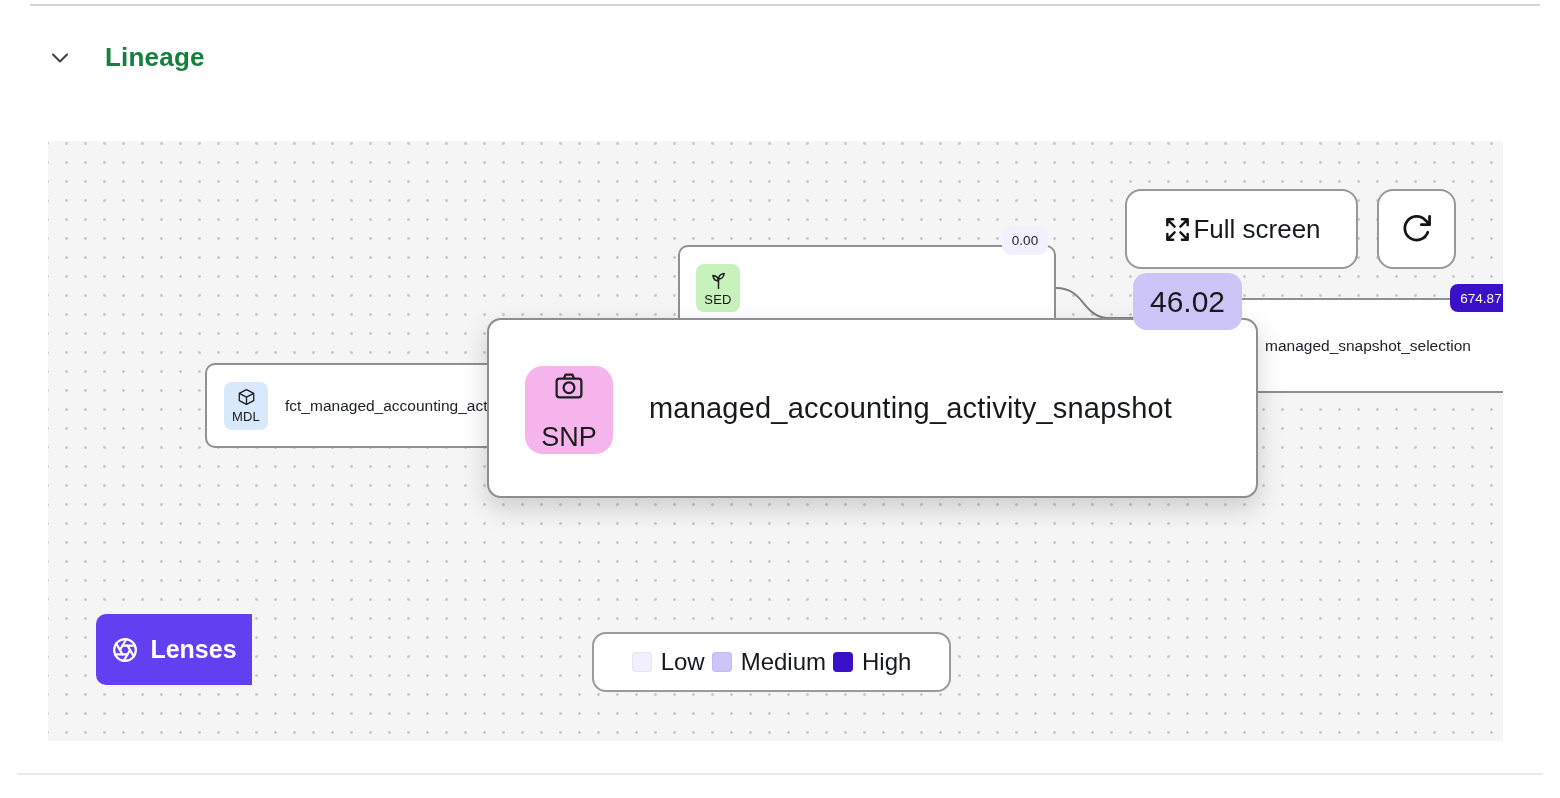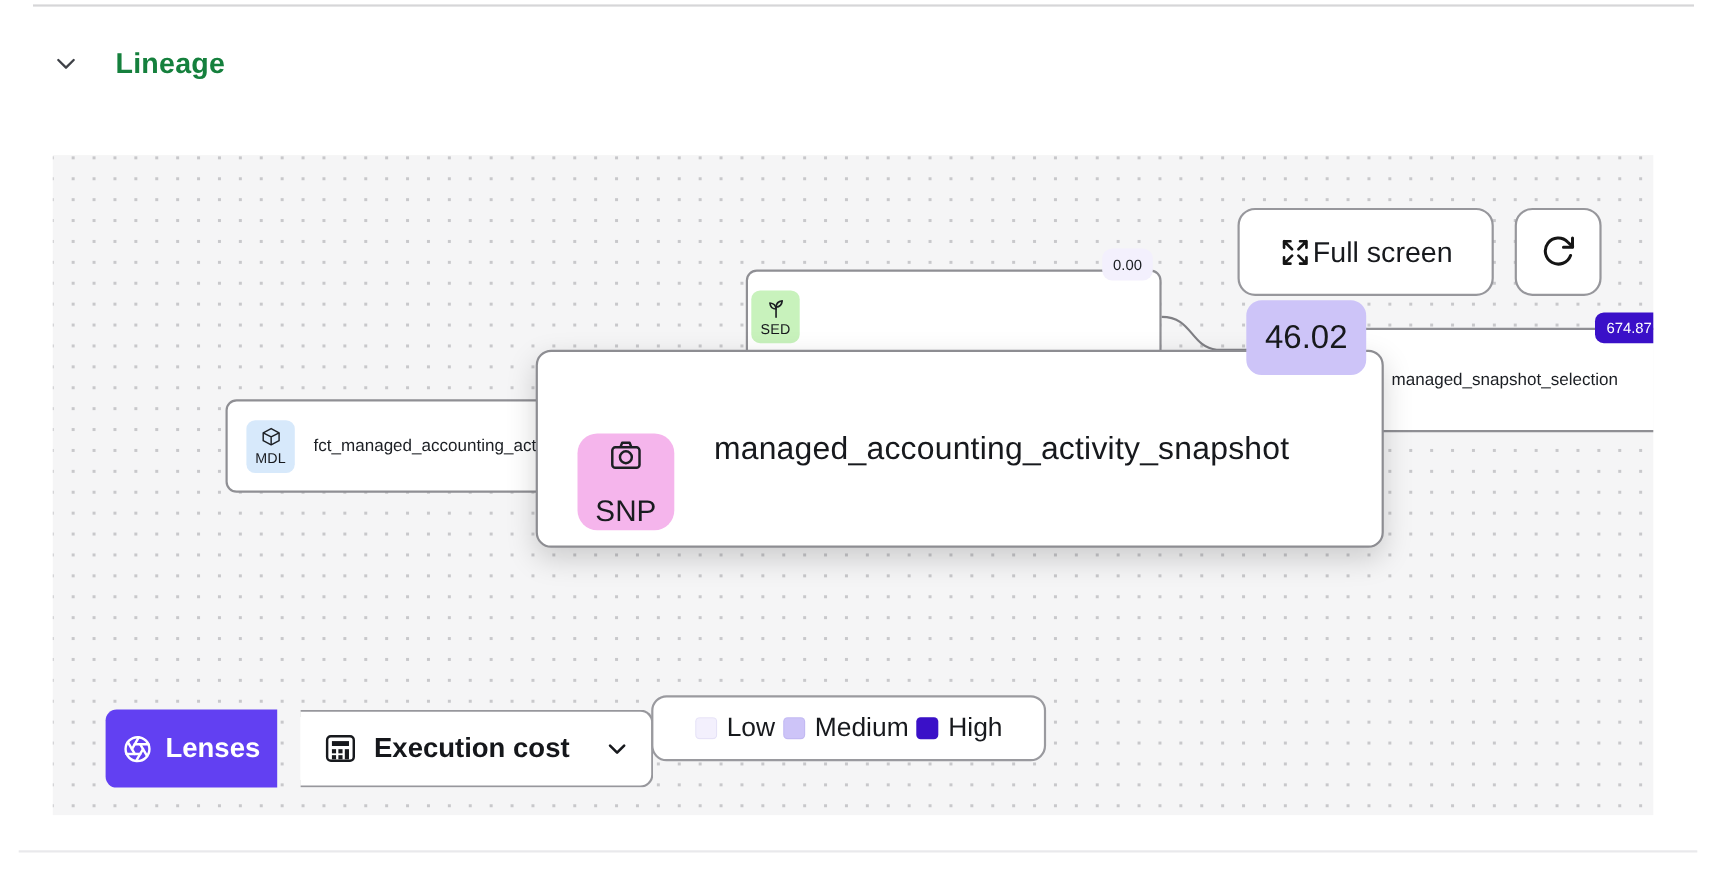--- a/index.html
+++ b/index.html
@@ -17,53 +17,53 @@
   
   .canvas { position:absolute; left:48px; top:141px; width:1455px; height:600px;
     background-color:#f5f5f6;
     background-image:radial-gradient(circle, #c8c8cb 1.3px, transparent 1.5px);
     background-size:19px 19px; background-position:9px 12px;
     overflow:hidden; }
 
   .edges { position:absolute; left:0; top:0; width:1455px; height:600px; z-index:1; pointer-events:none; }
 
   .node { position:absolute; background:#fff; border:2px solid #8f8f94; display:flex; align-items:center; z-index:10; cursor:pointer; }
-  .node-seed { left:630px; top:104px; width:378px; height:86px; border-radius:10px; padding-left:3px; gap:17px; }
+  .node-seed { left:630px; top:104px; width:378px; height:86px; border-radius:10px; padding-left:16px; gap:17px; }
   .node-model { left:157px; top:222px; width:380px; height:85px; border-radius:10px; padding-left:17px; gap:17px; }
   .node-selection { left:1090px; top:157px; width:380px; height:95px; border-radius:12px; padding-left:125px; }
   .node-label { font-size:15.5px; color:#1c1f24; white-space:nowrap; overflow:hidden; }
 
   .type-badge { width:44px; height:48px; border-radius:8px; display:flex; flex-direction:column;
     align-items:center; justify-content:center; gap:1px; flex:none; }
   .type-badge .tb-text { font-size:13px; color:#17191d; letter-spacing:.2px; }
 
   .cost-pill-small { position:absolute; height:29px; border-radius:9px; display:flex; align-items:center; justify-content:center;
     font-size:13.5px; color:#1b1e22; z-index:30; }
   .pill-zero { left:954px; top:85px; width:46px; }
   .pill-674 { left:1402px; top:143px; width:62px; color:#ffffff; height:28px; border-radius:8px; }
 
   .hover-card { position:absolute; left:439px; top:177px; width:771px; height:180px; background:#fff;
     border:2px solid #8d8d92; border-radius:14px; box-shadow:0 10px 26px rgba(0,0,0,.17);
     display:flex; align-items:center; z-index:40; cursor:pointer; }
   .hover-badge { position:absolute; left:36px; top:46px; width:88px; height:88px; border-radius:18px;
-    display:flex; flex-direction:column; align-items:center; justify-content:center; gap:18px;margin-top:28px; }
+    display:flex; flex-direction:column; align-items:center; justify-content:center; gap:18px; }
   .hover-badge .tb-text { font-size:27px; color:#1a1c20; }
   .hover-title { margin-left:160px; font-size:29px; color:#17191d; letter-spacing:.2px; white-space:nowrap; }
 
-  .pill-46 { position:absolute; left:1085px; top:132px; width:109px; height:68px; border-radius:14px;
+  .pill-46 { position:absolute; left:1085px; top:132px; width:109px; height:57px; border-radius:14px;
     display:flex; align-items:center; justify-content:center; font-size:30px; color:#17191c; z-index:50; }
 
   .canvas-btn { position:absolute; background:#fff; border:2px solid #97979c; border-radius:16px;
     display:flex; align-items:center; justify-content:center; z-index:60; cursor:pointer; }
   .btn-fullscreen { left:1077px; top:48px; width:233px; height:80px; }
   .btn-fullscreen .fs-label { font-size:26px; font-weight:500; color:#17191d; }
   .btn-refresh { left:1329px; top:48px; width:79px; height:80px; }
 
   
-  .lens-control { position:absolute; left:48px; top:504px; display:flex; z-index:60;gap:21px; }
+  .lens-control { position:absolute; left:48px; top:473px; display:flex; z-index:60; }
   .lenses-btn { width:156px; height:71px; border-radius:10px 0 0 10px; display:flex; align-items:center;
     justify-content:center; gap:11px; color:#fff; font-size:25px; font-weight:600; cursor:pointer; }
   .lens-select { width:321px; height:71px; background:#fff; border:2px solid #97979c; border-left:none;
     border-radius:0 12px 12px 0; display:flex; align-items:center; padding:0 20px 0 21px; gap:15px; cursor:pointer; }
   .lens-select .ls-label { font-size:25px; font-weight:700; color:#15171b; flex:1; }
 
   .legend { position:absolute; left:544px; top:491px; width:359px; height:60px; background:#fff;
     border:2px solid #9a9a9f; border-radius:14px; display:flex; align-items:center; justify-content:center;
     gap:7px; z-index:60; }
   .legend-item { display:flex; align-items:center; gap:9px; }
@@ -164,35 +164,20 @@
             <line x1="14.15" y1="8.25" x2="19.5" y2="17.5"></line>
             <line x1="9.85" y1="8.25" x2="20.55" y2="8.25"></line>
             <line x1="7.7" y1="12" x2="13.05" y2="2.75"></line>
             <line x1="9.85" y1="15.75" x2="4.5" y2="6.5"></line>
             <line x1="14.15" y1="15.75" x2="3.45" y2="15.75"></line>
             <line x1="16.3" y1="12" x2="10.95" y2="21.25"></line>
           </g>
         </svg>
         <span>Lenses</span>
       </div>
-      <div class="lens-select">
-        <svg width="31" height="31" viewBox="0 0 32 32">
-          <rect x="3.5" y="4.5" width="25" height="23" rx="3.5" fill="none" stroke="#17191d" stroke-width="2.3"></rect>
-          <rect x="8" y="9" width="16" height="4.6" fill="#17191d"></rect>
-          <rect x="8" y="16.6" width="3.9" height="3.9" fill="#17191d"></rect>
-          <rect x="14.05" y="16.6" width="3.9" height="3.9" fill="#17191d"></rect>
-          <rect x="8" y="22.2" width="3.9" height="3.9" fill="#17191d"></rect>
-          <rect x="14.05" y="22.2" width="3.9" height="3.9" fill="#17191d"></rect>
-          <rect x="20.1" y="16.6" width="3.9" height="9.5" fill="#17191d"></rect>
-        </svg>
-        <span class="ls-label">Execution cost</span>
-        <svg width="22" height="22" viewBox="0 0 24 24">
-          <polyline points="5,8.5 12,15.5 19,8.5" fill="none" stroke="#17191d" stroke-width="2.6" stroke-linecap="round" stroke-linejoin="round"></polyline>
-        </svg>
-      </div>
     </div>
 
     <div class="legend">
       <div class="legend-item">
         <span class="legend-swatch" style="background: rgb(243, 240, 253);"></span>
         <span class="legend-label">Low</span>
       </div>
       <div class="legend-item">
         <span class="legend-swatch" style="background: rgb(205, 196, 248);"></span>
         <span class="legend-label">Medium</span>

